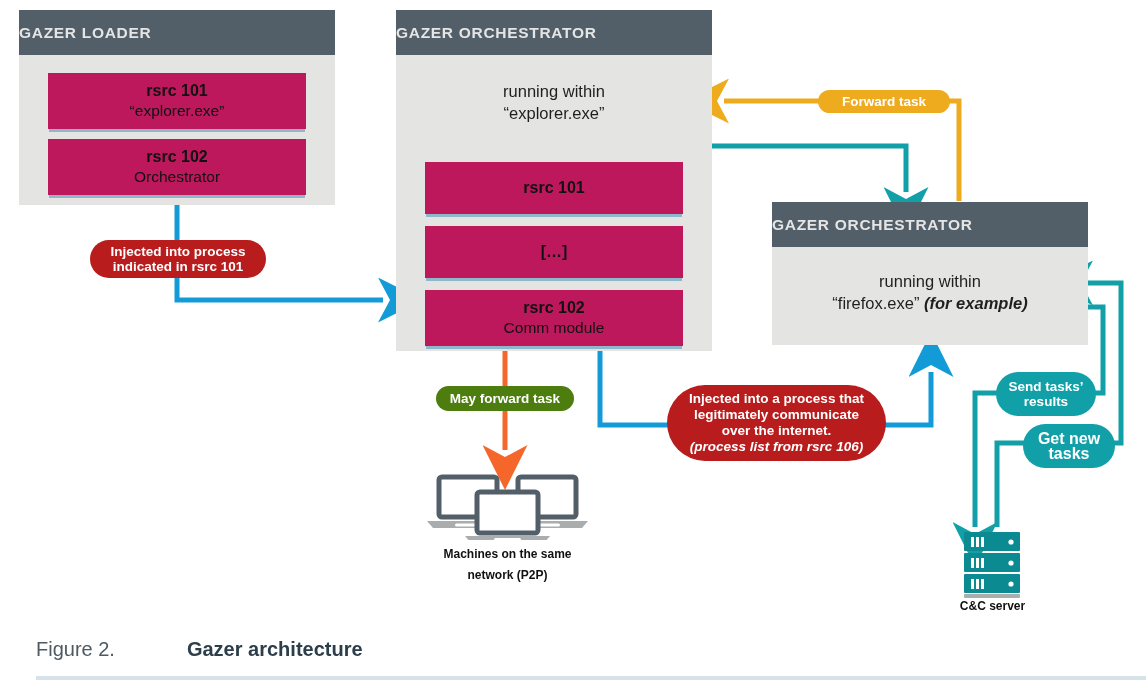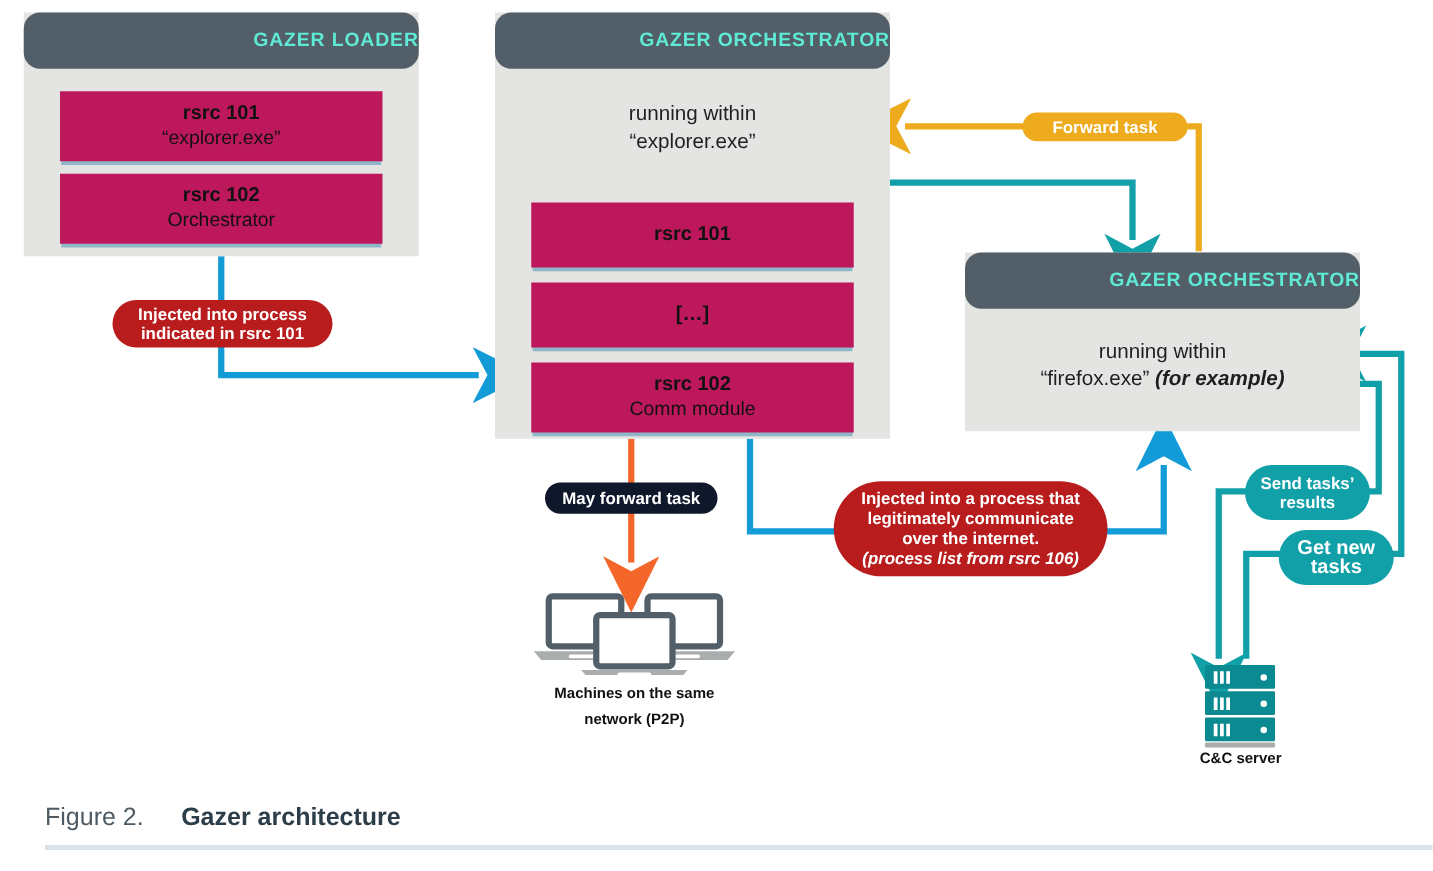--- a/index.html
+++ b/index.html
@@ -12,25 +12,25 @@
     overflow:hidden;
     position:relative;
   }
   #stage{position:absolute;left:0;top:0;width:1146px;height:697px;}
 
   
   .panel{position:absolute;background:#e4e5e3;box-sizing:border-box;}
   .panel-header{
     position:absolute;left:0;top:0;width:100%;
     background:#525f68;
-    color:#5eead4;
+    color:#e5e5e5;
     font-size:15.5px;
     font-weight:bold;
     letter-spacing:.7px;
-    display:flex;align-items:center;justify-content:flex-end;border-radius:13px;
+    display:flex;align-items:center;justify-content:flex-start;
   }
 
   .running-label{
     text-align:center;
     font-size:16.5px;
     line-height:22px;
     color:#1f1f1f;
     font-weight:400;
   }
   .running-label .em{font-style:italic;font-weight:bold;}
@@ -55,38 +55,38 @@
     color:#ffffff;
     display:flex;align-items:center;justify-content:center;
     text-align:center;
     font-weight:bold;
     box-sizing:border-box;
     line-height:15px;
     padding:0 10px;
   }
   .pill.blue{background:#b91c1c;}
   .pill.teal{background:#12a0a8;}
-  .pill.orange{background:#0f172a;}
+  .pill.orange{background:#4d7c0f;}
   .pill.yellow{background:#eeab1e;}
   .pill .it{font-style:italic;}
 
   
   svg.wires{position:absolute;left:0;top:0;width:1146px;height:697px;overflow:visible;}
 
   
   .icon-wrap{position:absolute;}
   .caption{
     position:absolute;text-align:center;
     font-size:12px;font-weight:bold;color:#111;line-height:21px;
   }
 
   
   .fig-row{
     position:absolute;left:36px;top:638px;width:1086px;height:32px;
-    display:flex;align-items:center;
+    display:flex;gap:42px;
   }
   .fig-num{font-size:20px;color:#4d5a63;font-weight:400;}
   .fig-title{font-size:20px;color:#2c3e4a;font-weight:bold;margin-left:30px;}
   .fig-rule{position:absolute;left:36px;top:676px;width:1110px;height:4px;background:#d7e3e8;}
 </style>
 </head>
 <body>
 
 <div id="stage">
 

